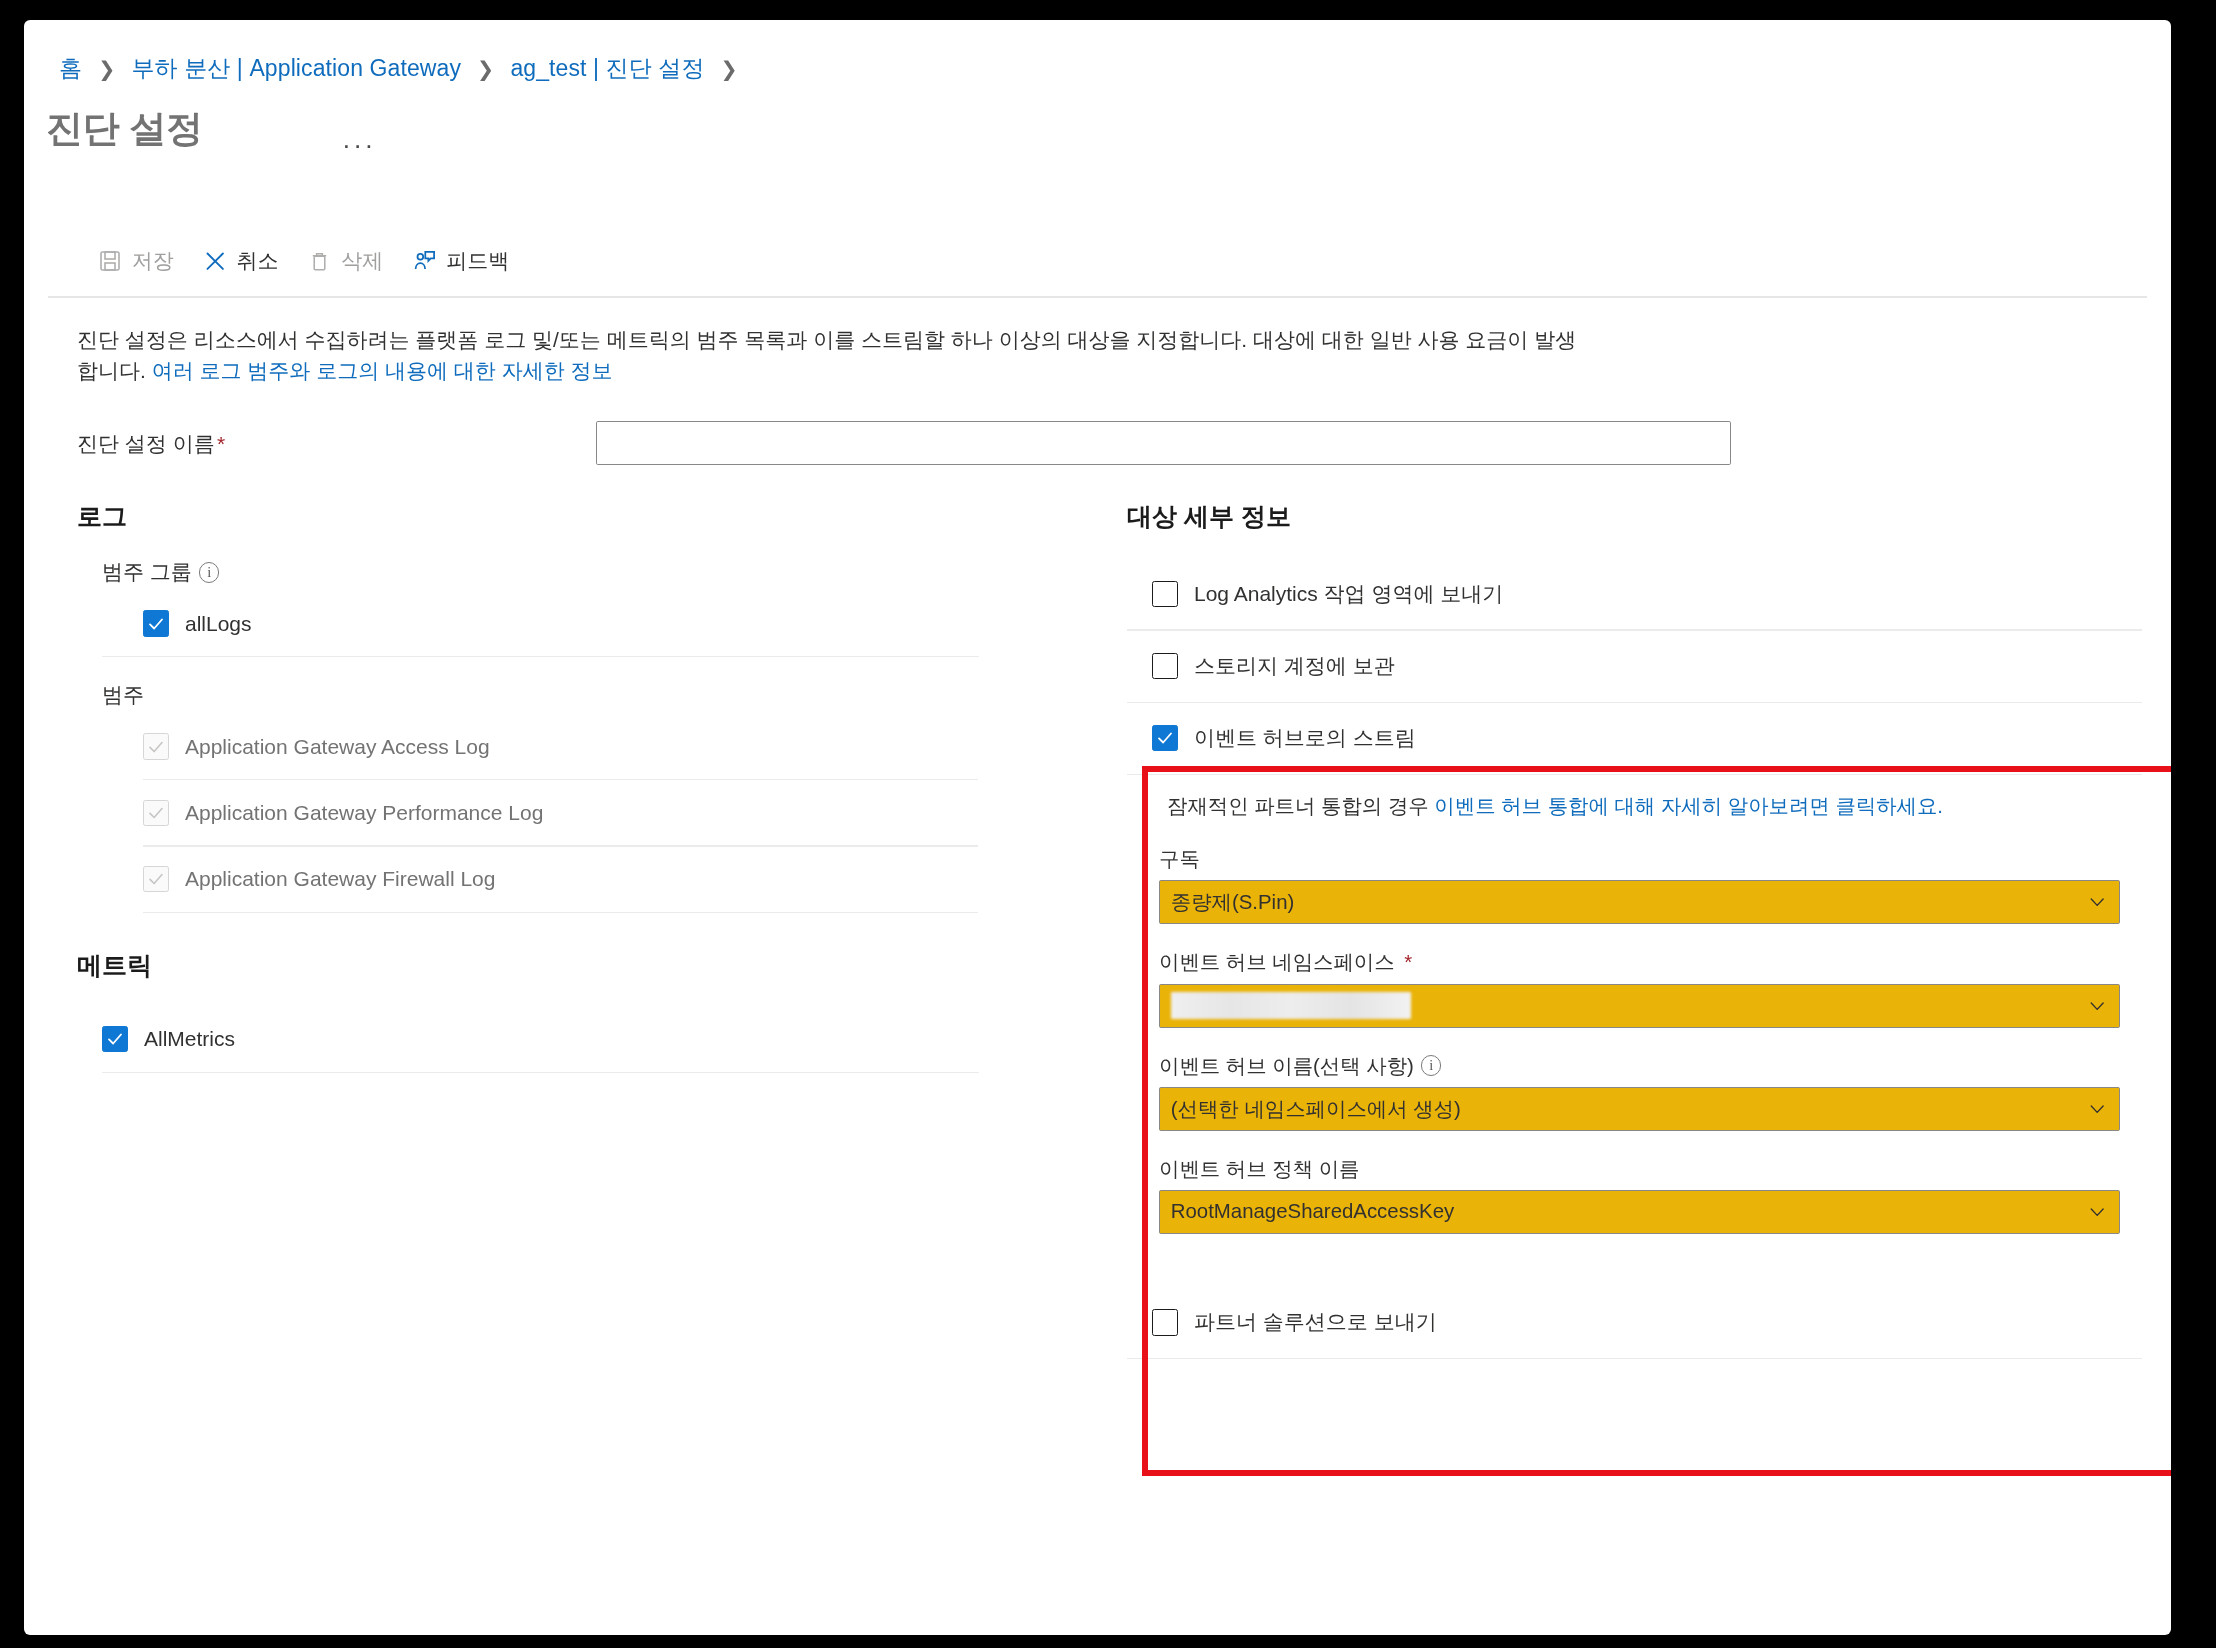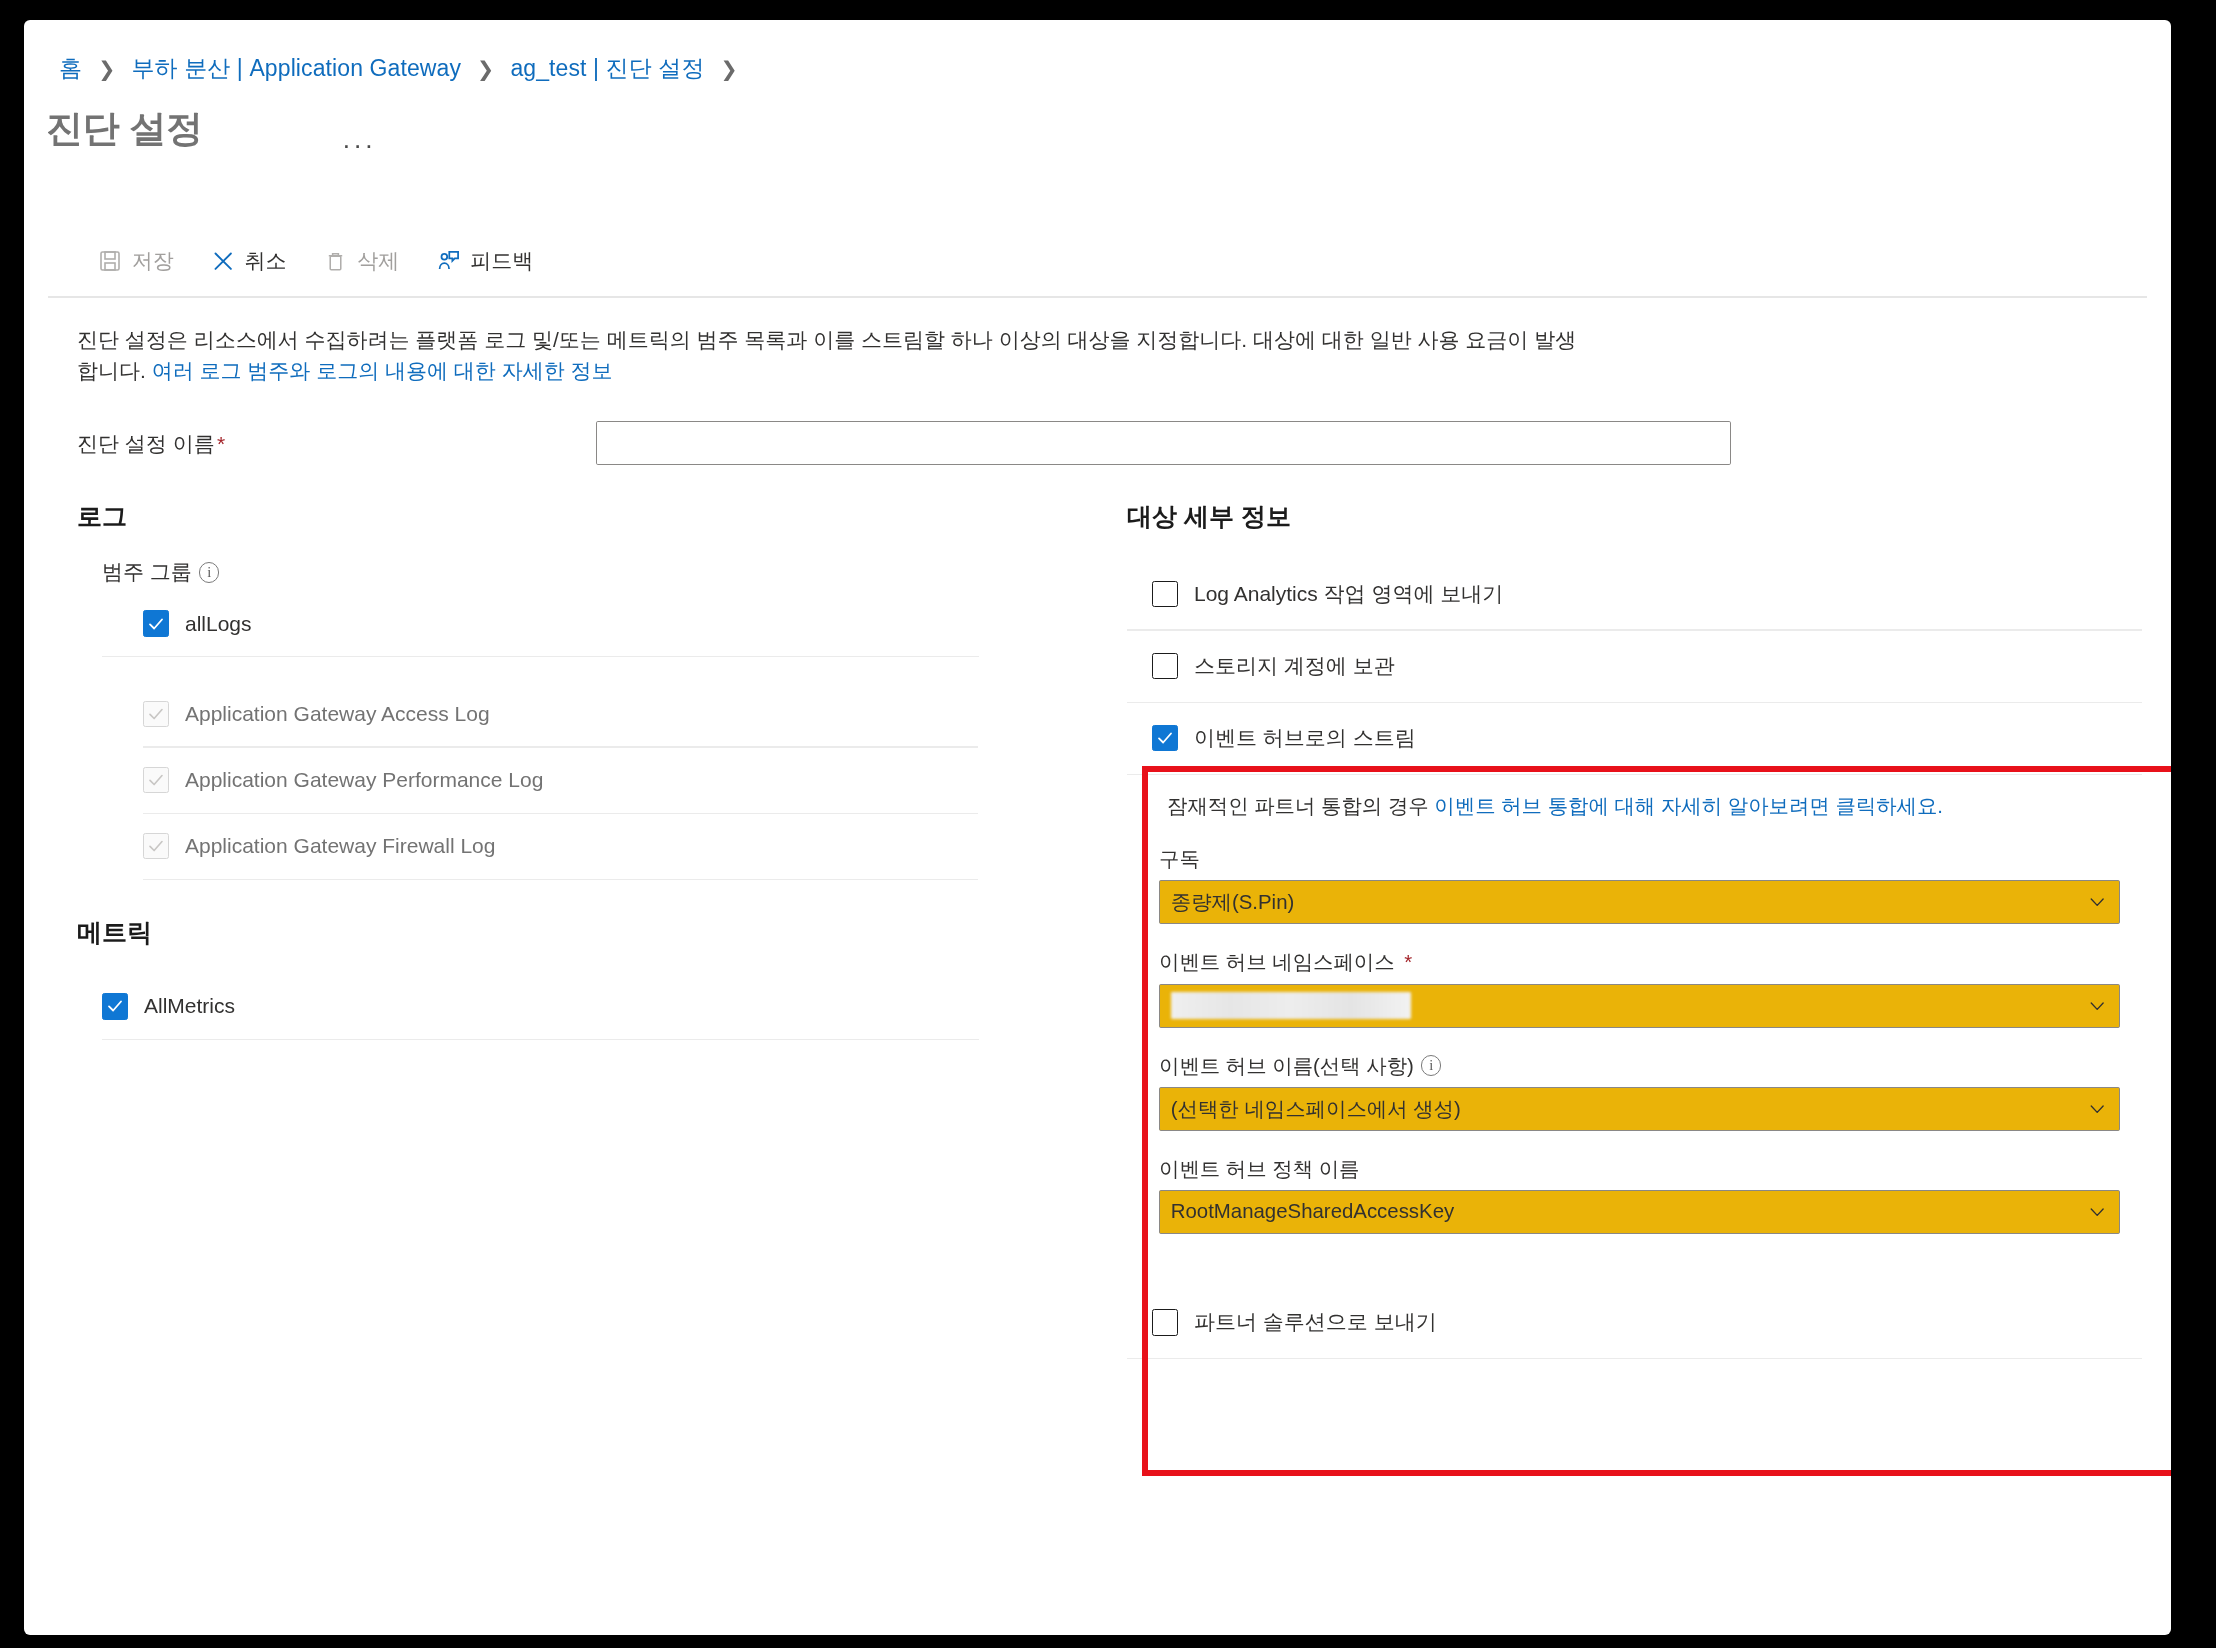--- a/index.html
+++ b/index.html
@@ -67,21 +67,21 @@
     cursor: pointer;
   }
 
   
   .cmdbar {
     position: absolute;
     left: 67px;
     top: 222px;
     display: flex;
     align-items: flex-end;
-    gap: 12px;
+    gap: 4px;
   }
   .cmd {
     display: flex;
     align-items: center;
     gap: 8.4px;
     padding: 4.8px 18px 4.8px 6px;
     cursor: pointer;
     white-space: nowrap;
   }
   .cmd .cmd-label {
@@ -407,20 +407,23 @@
         <svg class="tick" viewBox="0 0 24 24" fill="none" stroke="#ffffff" stroke-width="2.4" stroke-linecap="round" stroke-linejoin="round">
             <polyline points="4,12.5 9.5,18 20,6"></polyline>
           </svg>
       </span>
       <span class="cb-label">allLogs</span>
     </div>
     <div class="rowline ind"></div>
 
     <div class="spacer-40"></div>
 
+    <div class="sub-head indent1">
+      <span>범주</span>
+    </div>
 
     <div class="check-row indent2">
       <span class="cb dis">
         <svg class="tick" viewBox="0 0 24 24" fill="none" stroke="#c8c6c4" stroke-width="2.2" stroke-linecap="round" stroke-linejoin="round">
             <polyline points="4,12.5 9.5,18 20,6"></polyline>
           </svg>
       </span>
       <span class="cb-label dis">Application Gateway Access Log</span>
     </div>
     <div class="rowline ind2"></div>

